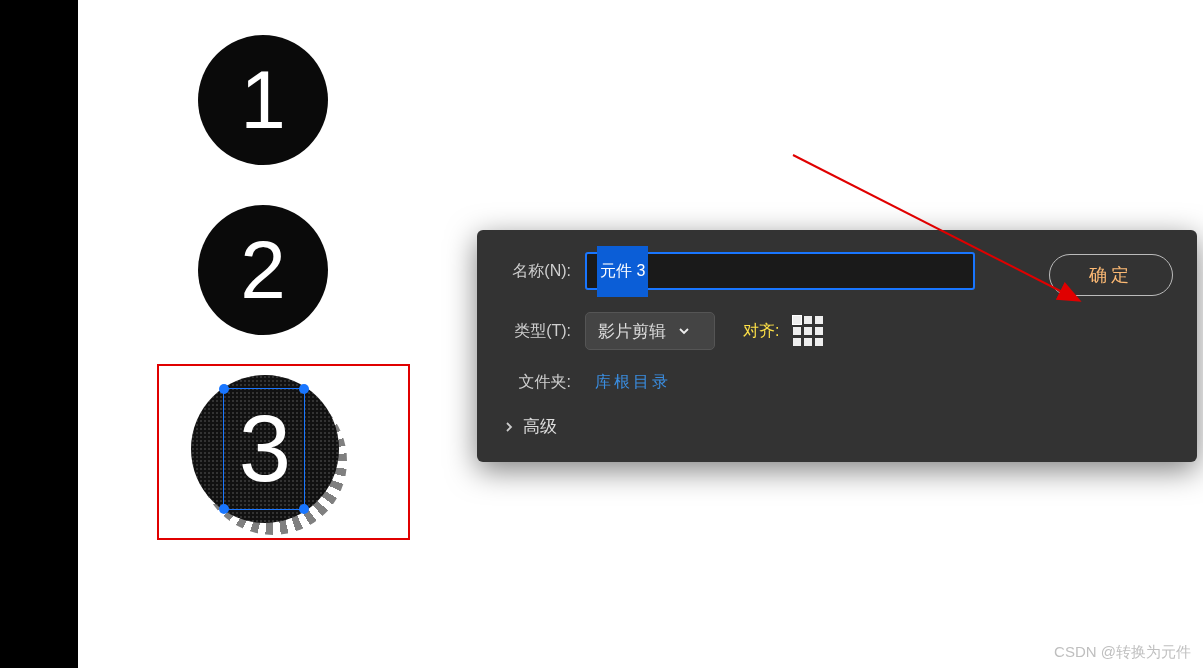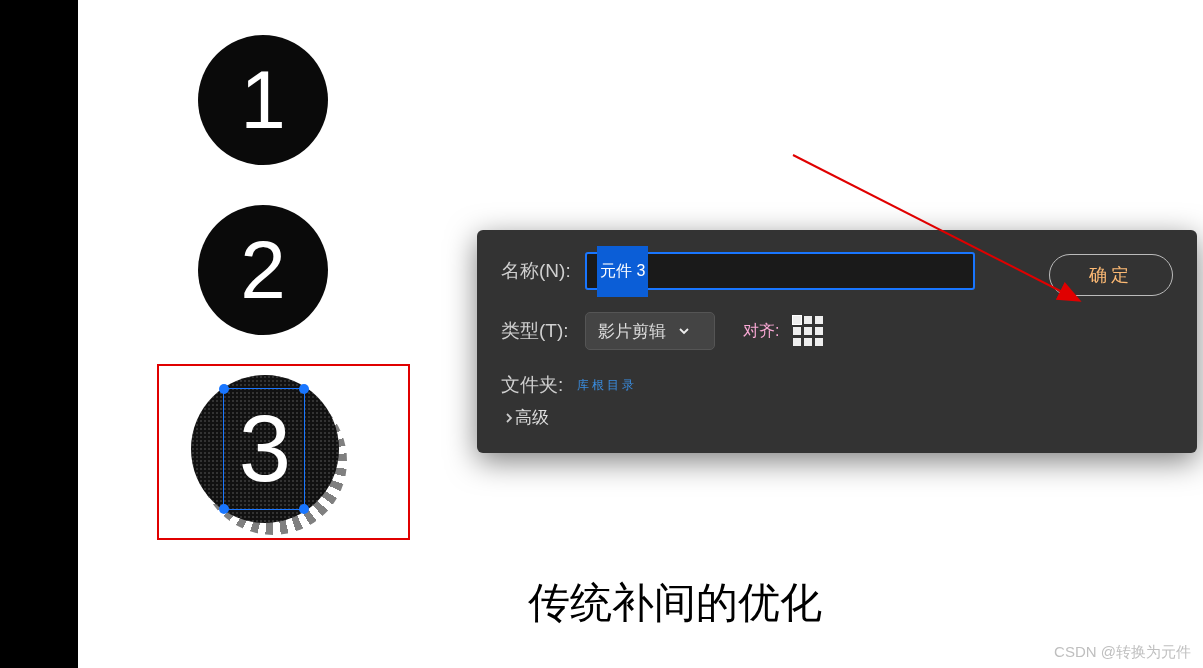--- a/index.html
+++ b/index.html
@@ -152,23 +152,23 @@
       flex: 1;
     }
     .form-row {
       display: flex;
       align-items: center;
       margin-bottom: 22px;
       gap: 14px;
     }
     .form-label {
       width: 70px;
-      text-align: left;
+      text-align: right;
       color: #cfcfcf;
-      font-size: 19px;
+      font-size: 16px;
       flex-shrink: 0;
     }
     .name-input {
       flex: 1;
       height: 38px;
       background: #1a1a1a;
       border: 2px solid #1976ff;
       border-radius: 3px;
       padding: 0 10px;
       display: flex;
@@ -191,21 +191,21 @@
       align-items: center;
       padding: 0 12px;
       gap: 12px;
       cursor: pointer;
     }
     .chev {
       width: 12px;
       height: 12px;
     }
     .align-label {
-      color: #f9a8d4;
+      color: #fde047;
       font-size: 16px;
       margin-left: 14px;
     }
     .align-grid {
       display: grid;
       grid-template-columns: repeat(3, 8px);
       grid-template-rows: repeat(3, 8px);
       gap: 3px;
       cursor: pointer;
     }
@@ -214,32 +214,33 @@
       height: 8px;
       background: #eee;
     }
     .align-dot.active {
       background: #eee;
       outline: 1px solid #fff;
     }
     .folder-row {
       display: flex;
       align-items: center;
-      gap: 6px;
-      margin-bottom: 8px;
+      gap: 24px;
+      margin-bottom: 22px;
     }
     .folder-link {
       color: #3a8de0;
       cursor: pointer;
-      font-size: 12px;
+      font-size: 16px;
       letter-spacing: 3px;
     }
     .advanced-row {
       display: flex;
       align-items: center;
+      gap: 8px;
       cursor: pointer;
       padding-left: 2px;
     }
     .adv-chev {
       width: 12px;
       height: 12px;
     }
     .button-area {
       width: 124px;
       display: flex;
@@ -366,17 +367,16 @@
 
   <svg class="arrow-annotation" width="320" height="180">
     <defs>
       <marker id="arrowhead" markerWidth="12" markerHeight="10" refX="10" refY="5" orient="auto">
         <polygon points="0 0, 12 5, 0 10" fill="#e00000"></polygon>
       </marker>
     </defs>
     <line x1="5" y1="5" x2="290" y2="150" stroke="#e00000" stroke-width="2" marker-end="url(#arrowhead)"></line>
   </svg>
 
-  <div class="caption-text">传统补间的优化</div>
 
   <div class="watermark">CSDN @转换为元件</div>
 
 </div>
 
 </body></html>

